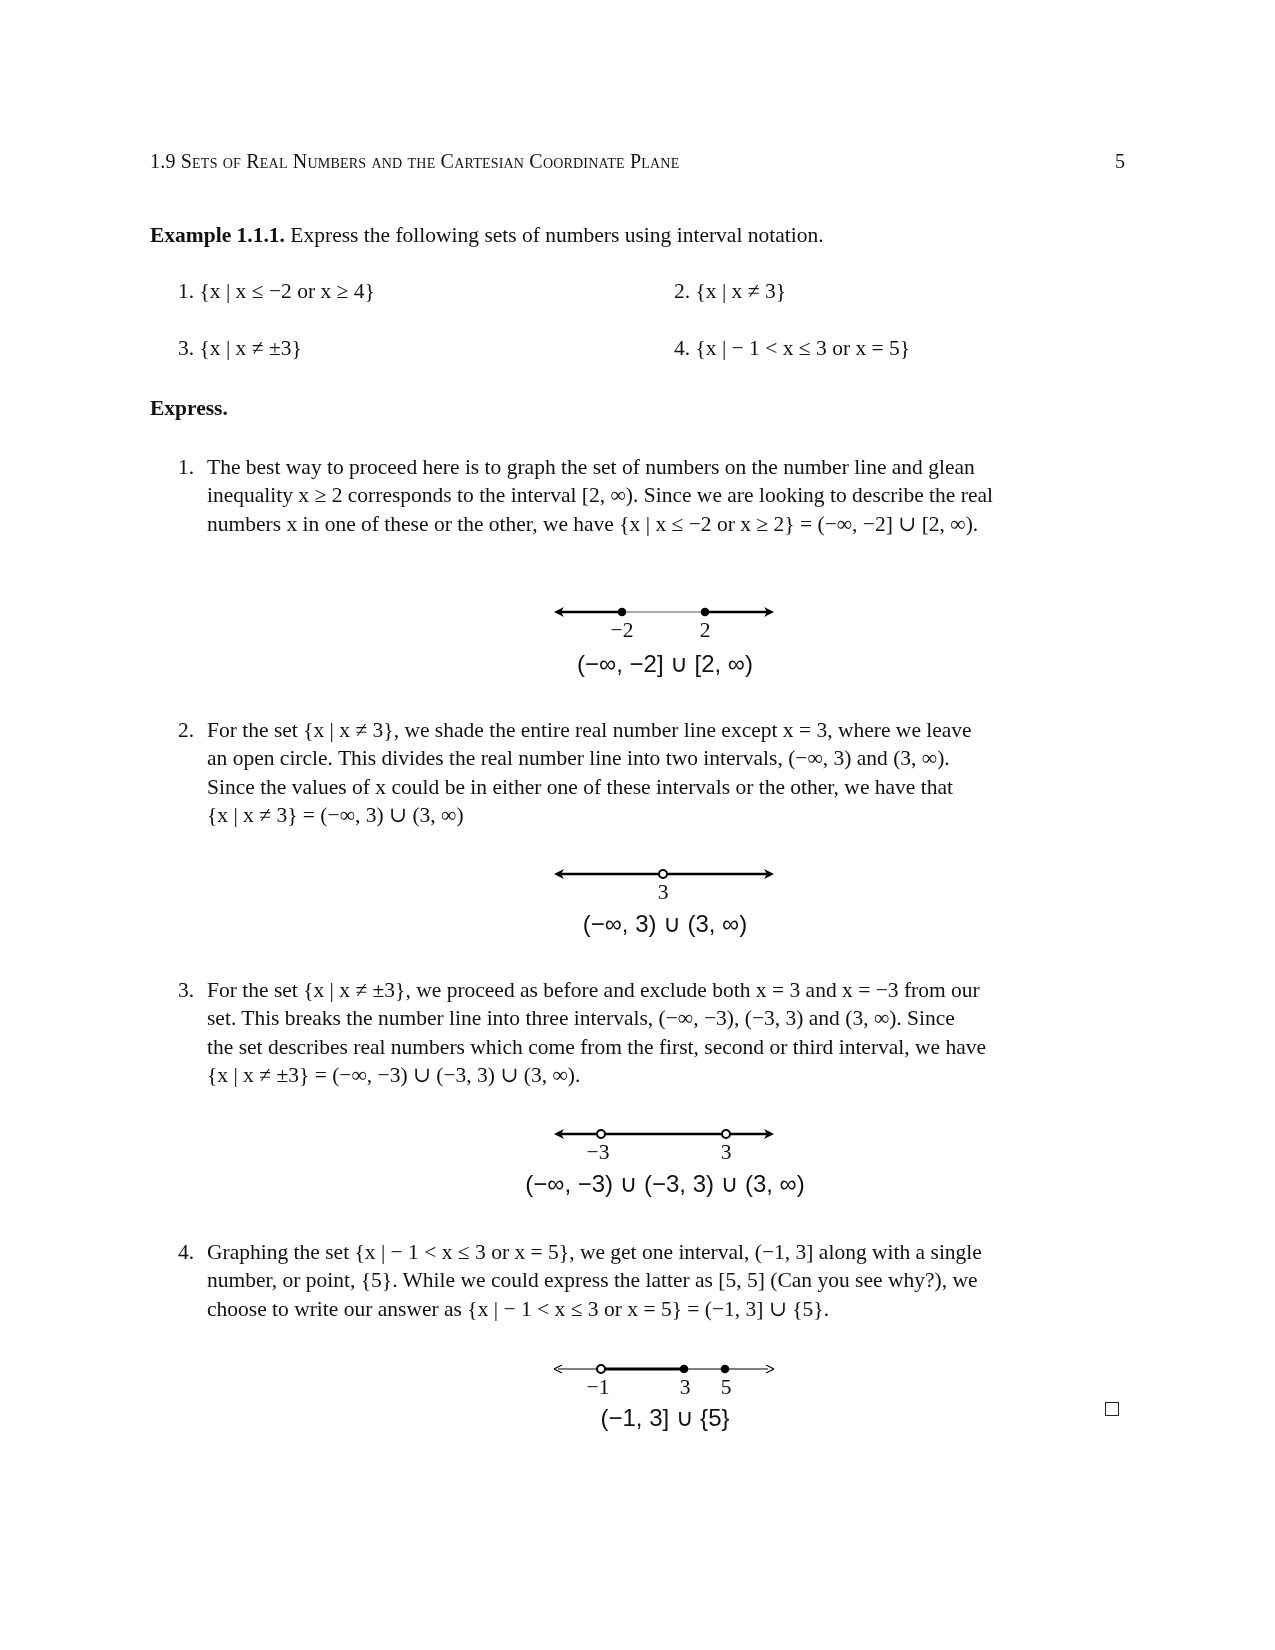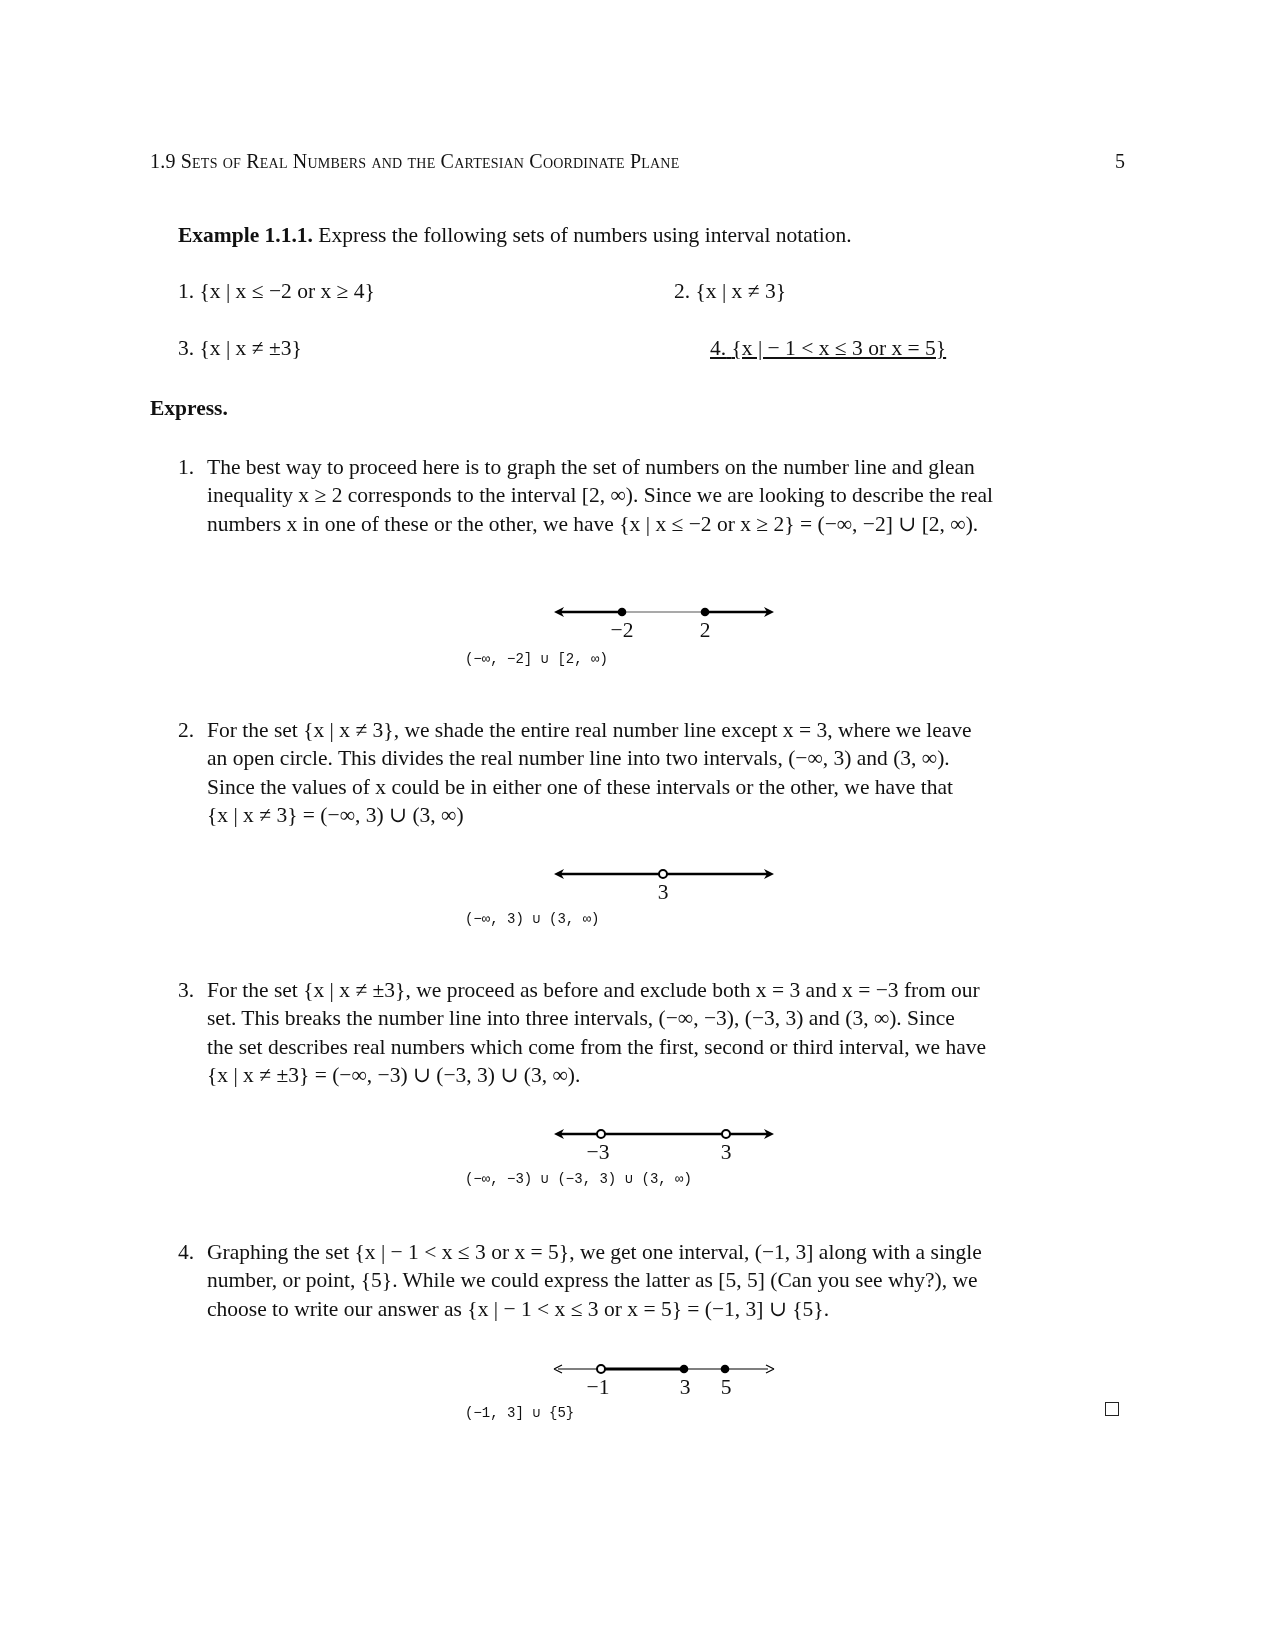--- a/index.html
+++ b/index.html
@@ -5,27 +5,27 @@
   html, body { margin: 0; padding: 0; background: #ffffff; }
   body { width: 1275px; height: 1650px; position: relative; overflow: hidden;
          font-family: "DejaVu Serif", "Liberation Serif", serif; color: #111; }
   .serif { font-family: "Liberation Serif", "DejaVu Serif", serif; }
   .abs { position: absolute; }
   .header { left: 150px; top: 150px; width: 975px; font-size: 20px; }
   .header .title { font-variant: small-caps; letter-spacing: 0.2px; }
   .header .pnum { position: absolute; right: 0; top: 0; }
   .p { font-family: "Liberation Serif", "DejaVu Serif", serif; font-size: 21.5px; line-height: 28.3px; text-align: justify; }
   .example { left: 150px; top: 221px; width: 975px; }
-  b { font-weight: bold; margin-left: 28px; }
+  b { font-weight: bold; }
   .prob { font-family: "Liberation Serif", serif; font-size: 21.5px; }
   .sol-head { left: 150px; top: 396px; font-size: 21.5px; font-weight: bold; font-family: "Liberation Serif", serif; }
   .item { left: 178px; width: 947px; }
   .item .num { position: absolute; left: 0; top: 0; }
   .item .body { margin-left: 29px; }
-  .caption { font-family: Liberation Mono, monospace; font-size: 14px; text-align: left; width: 400px; }
+  .caption { font-family: Liberation Sans, sans-serif; font-size: 24px; text-align: center; width: 400px; }
   .tick { font-family: "Liberation Serif", serif; font-size: 21.5px; position: absolute; transform: translateX(-50%); white-space: nowrap; }
   .qed { left: 1105px; top: 1402px; width: 14px; height: 14px; border: 1.3px solid #222; box-sizing: border-box; }
 </style>
 </head>
 <body>
 
 <div class="abs header serif">
   <span class="title">1.9 Sets of Real Numbers and the Cartesian Coordinate Plane</span>
   <span class="pnum">5</span>
 </div>
@@ -40,21 +40,21 @@
   <span>{x | x ≤ −2 or x ≥ 4}</span>
 </div>
 <div class="abs prob" style="left:674px; top:279px;">
   <span>2.</span>
   <span>{x | x ≠ 3}</span>
 </div>
 <div class="abs prob" style="left:178px; top:336px;text-align:center;">
   <span>3.</span>
   <span>{x | x ≠ ±3}</span>
 </div>
-<div class="abs prob" style="left:710px; top:336px;text-decoration:underline;">
+<div class="abs prob" style="left:674px; top:336px;">
   <span>4.</span>
   <span>{x | − 1 &lt; x ≤ 3 or x = 5}</span>
 </div>
 
 <div class="abs sol-head">Express.</div>
 
 <div class="abs item p" style="top:453px;">
   <span class="num">1.</span>
   <div class="body">
     <div>The best way to proceed here is to graph the set of numbers on the number line and glean</div>

